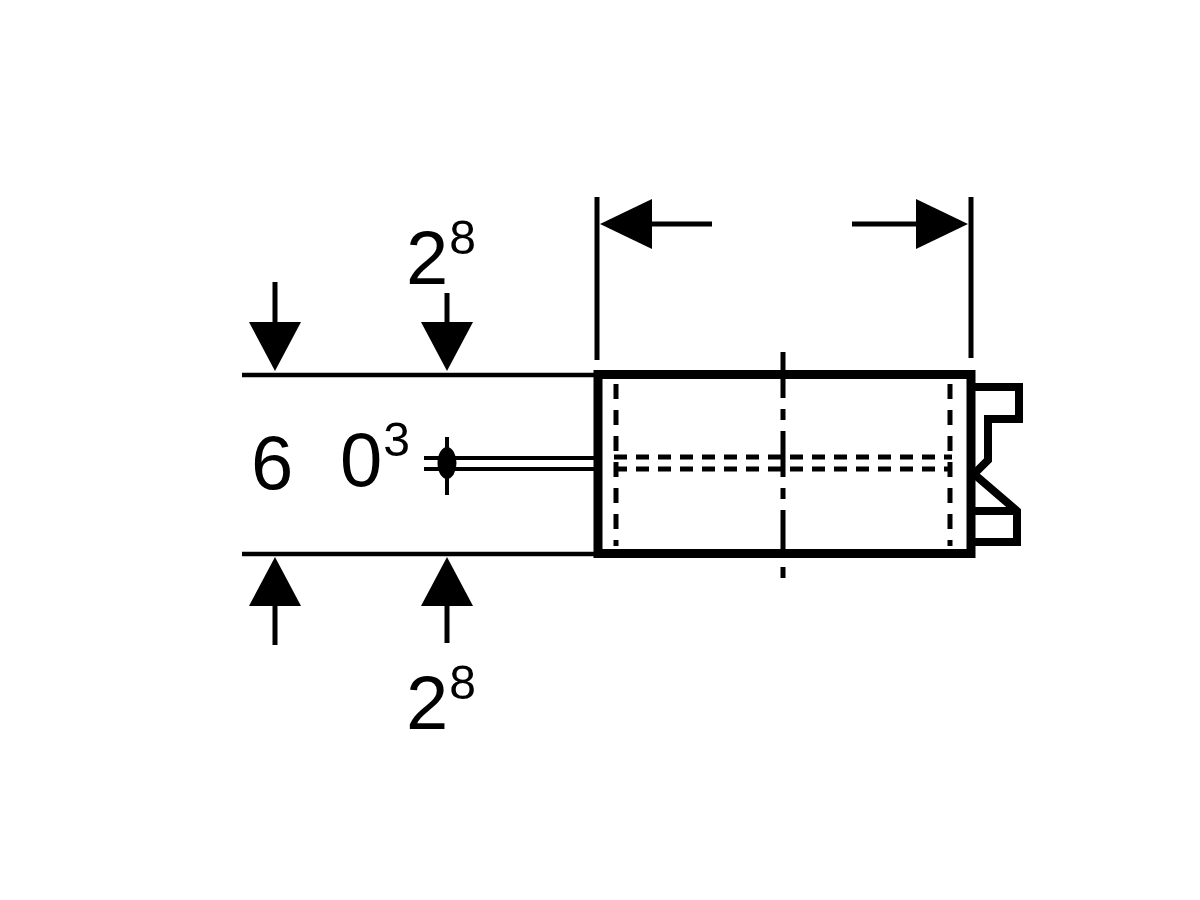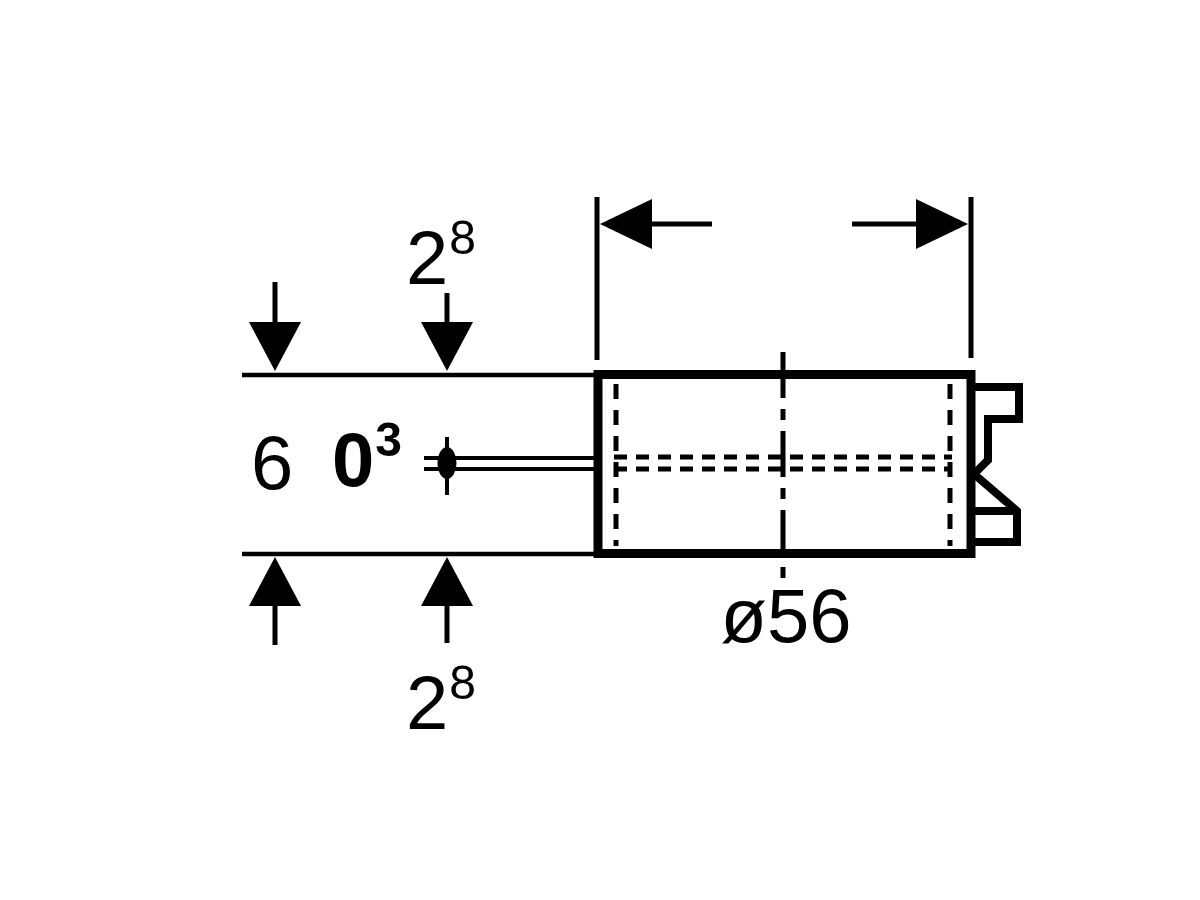--- a/index.html
+++ b/index.html
@@ -31,21 +31,21 @@
     letter-spacing:0;
   }
   .dim-label .sup{
     font-size:48px;
     position:relative;
     top:-30px;
     margin-left:1px;
   }
   #lbl-top{left:406px;top:220px;}
   #lbl-left-major{left:251px;top:425px;}
-  #lbl-left-minor{left:332px;top:422px;font-weight:bold;}
+  #lbl-left-minor{left:340px;top:422px;}
   #lbl-width{left:781px;top:197px;transform:translateX(-50%);}
   #lbl-diameter{left:786px;top:578px;transform:translateX(-50%);}
   #lbl-bottom{left:406px;top:665px;}
 </style>
 </head>
 <body>
 
 <div class="canvas">
 
   <svg width="1200" height="900" viewBox="0 0 1200 900">
@@ -103,21 +103,18 @@
 
   <div class="dim-label" id="lbl-left-major">
     <span>6</span>
   </div>
 
   <div class="dim-label" id="lbl-left-minor">
     <span>0</span><span class="sup">3</span>
   </div>
 
 
-  <div class="dim-label" id="lbl-diameter">
-    <span>ø56</span>
-  </div>
 
   <div class="dim-label" id="lbl-bottom">
     <span>2</span><span class="sup">8</span>
   </div>
 
 </div>
 
 </body></html>

